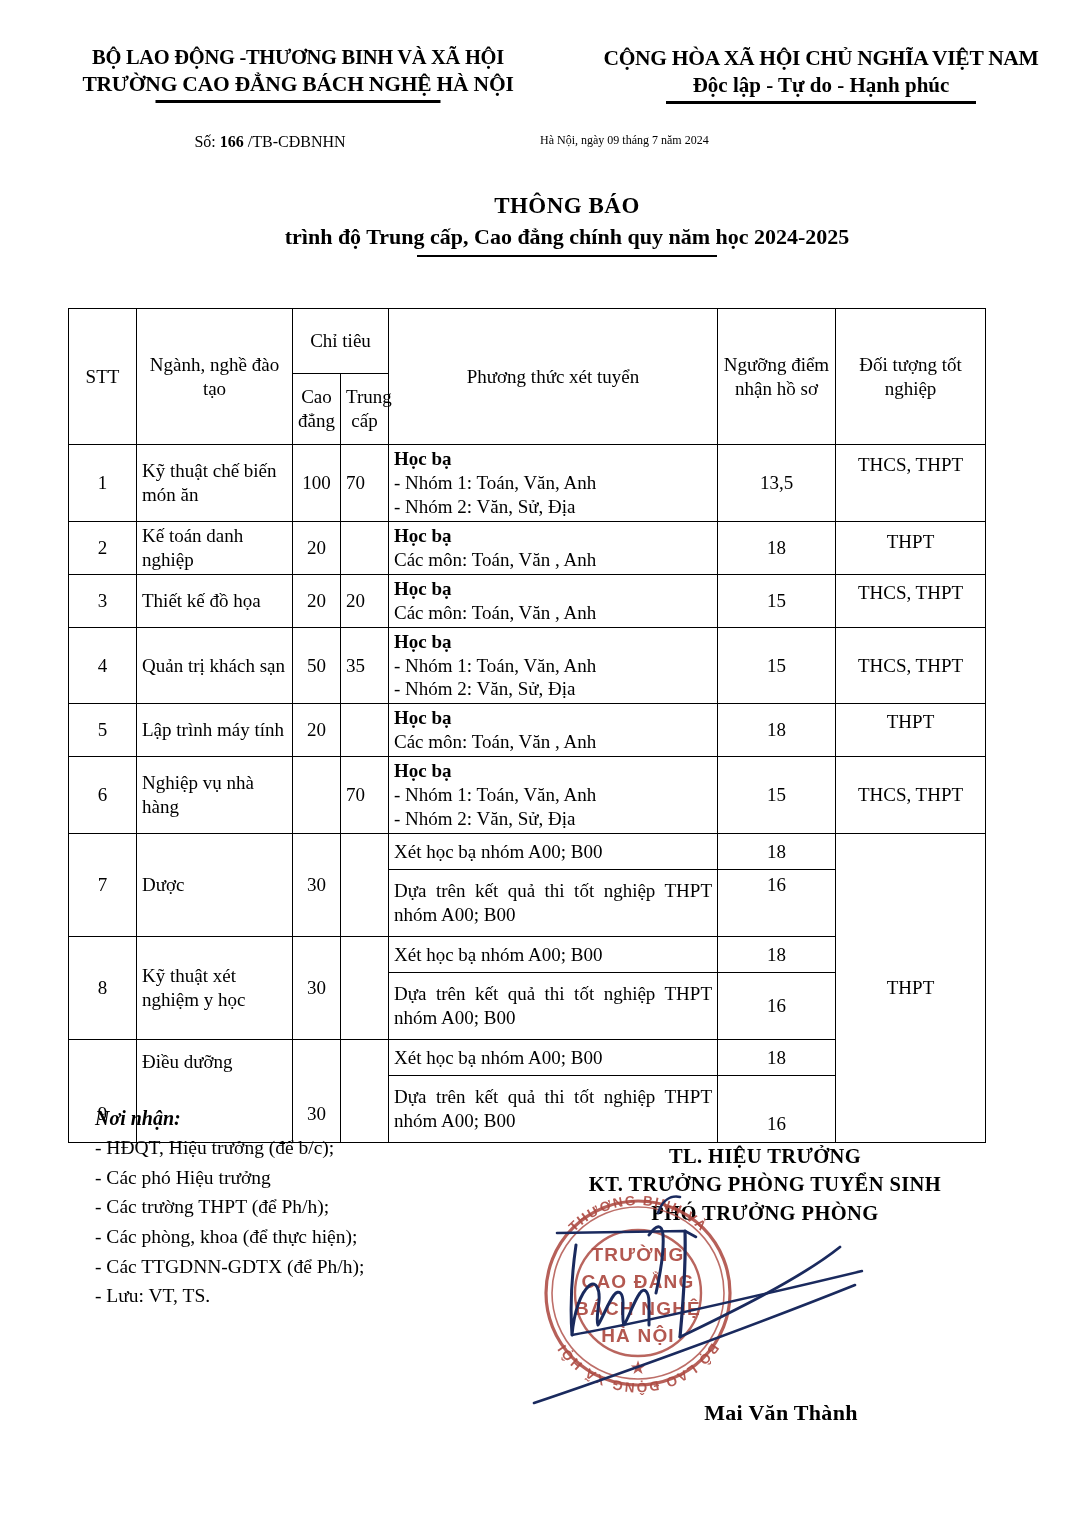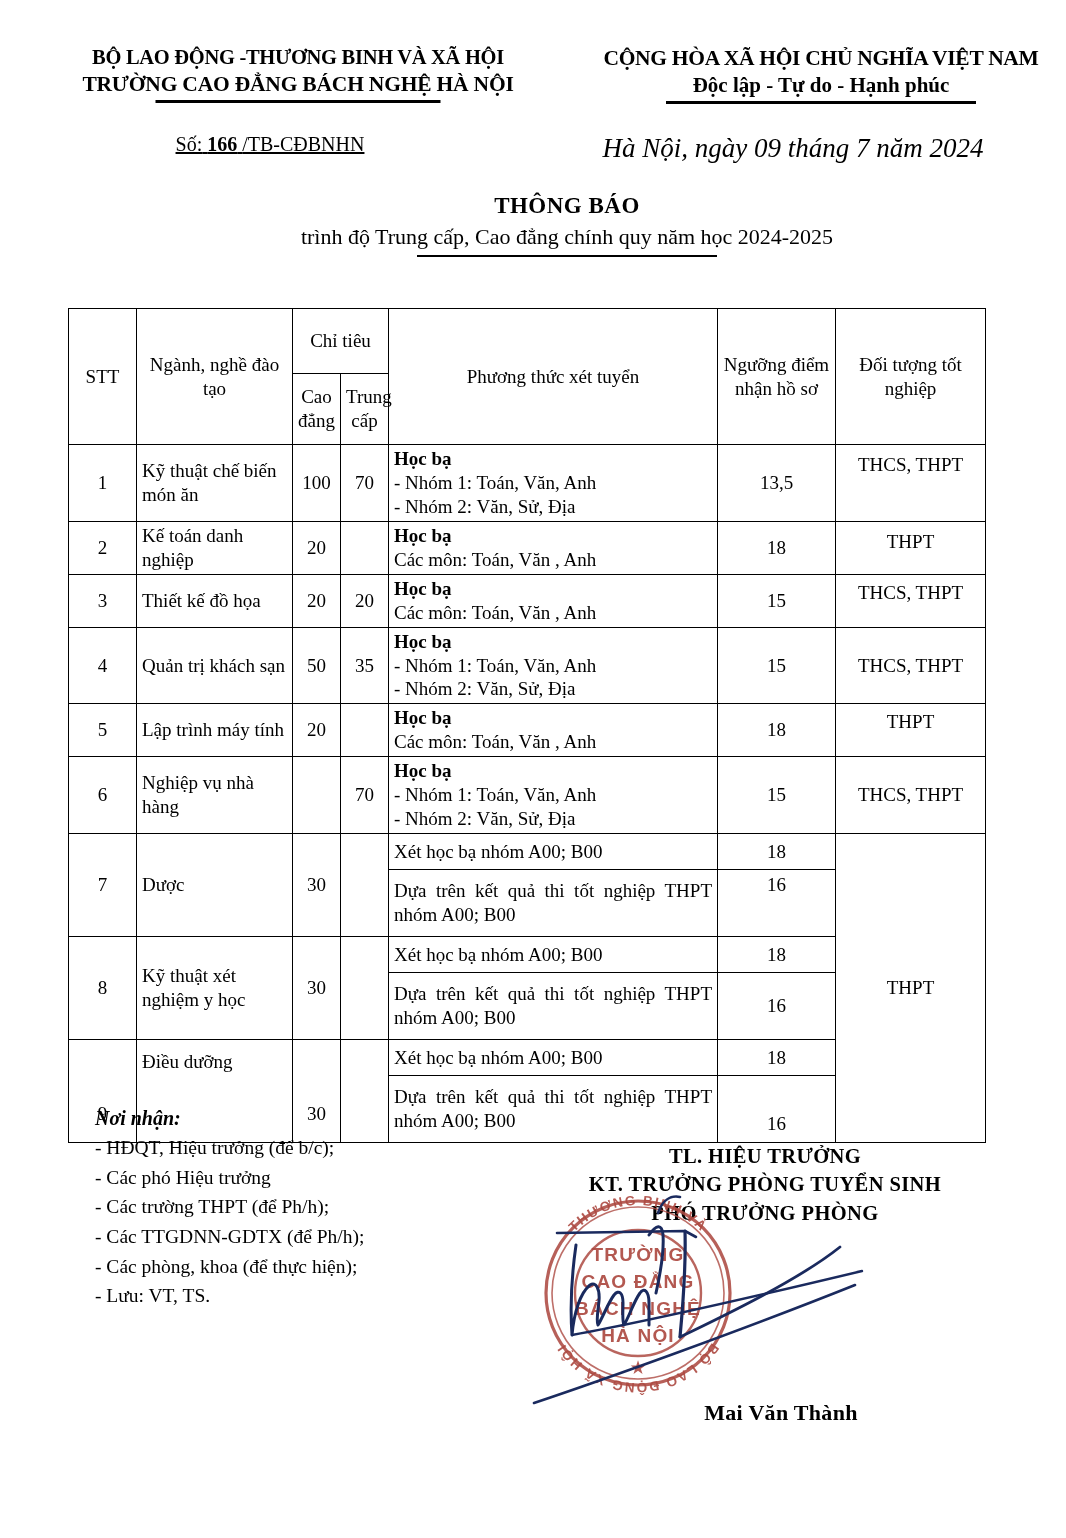--- a/index.html
+++ b/index.html
@@ -88,30 +88,27 @@
   .subhdr {
     position: absolute;
     top: 133px;
     left: 0;
     width: 1066px;
     display: flex;
   }
   .sub-left {
     width: 540px;
     text-align: center;
-    font-size: 20px;
-    white-space: nowrap;
-    text-decoration: underline;
+    font-size: 16px;
+    white-space: nowrap;
   }
   .sub-left b { font-weight: bold; }
   .sub-right {
     width: 506px;
-    text-align: center;
-    font-size: 27px;
-    font-style: italic;
+    font-size: 12px;
     white-space: nowrap;
   }
 
   
   .title-block {
     position: absolute;
     top: 190px;
     left: 0;
     width: 1066px;
     text-align: center;
@@ -124,21 +121,21 @@
     line-height: 1.35;
   }
   .t-sub1 {
     font-size: 22px;
     font-weight: bold;
     line-height: 1.42;
     white-space: nowrap;
   }
   .t-sub2 {
     font-size: 22px;
-    font-weight: normal;
+    font-weight: bold;
     line-height: 1.42;
     white-space: nowrap;
     display: inline-block;
     position: relative;
   }
   .t-sub2::after {
     content: "";
     position: absolute;
     left: 50%;
     transform: translateX(-50%);
@@ -170,21 +167,21 @@
   }
   th.hd {
     text-align: center;
     font-weight: bold;
     font-size: 19.5px;
     line-height: 1.22;
   }
   .c-stt  { width: 57px;  text-align: center; }
   .c-name { width: 145px; }
   .c-cd   { width: 68px;  text-align: center; }
-  .c-tc   { width: 84px;  text-align: center; }
+  .c-tc   { width: 84px;  }
   .c-pt   { width: 318px; }
   .c-ng   { width: 107px; text-align: center; }
   .c-dt   { width: 139px; text-align: center; }
 
   .mline-b { font-weight: bold; display: block; }
   .mline   { display: block; }
   .pt-cell { padding-left: 8px; }
   .name-cell { padding-left: 9px; margin-top: 16px; }
   .justify2 { text-align: justify; }
 
@@ -412,22 +409,22 @@
   </table>
 </div>
 
 <div class="footer">
 
   <div class="recv">
     <div class="recv-title">Nơi nhận:</div>
     <div class="recv-item">- HĐQT, Hiệu trưởng (để b/c);</div>
     <div class="recv-item">- Các phó Hiệu trưởng</div>
     <div class="recv-item">- Các trường THPT (để Ph/h);</div>
+    <div class="recv-item">- Các phòng, khoa (để thực hiện);</div>
     <div class="recv-item">- Các TTGDNN-GDTX (để Ph/h);</div>
-    <div class="recv-item">- Các phòng, khoa (để thực hiện);</div>
     <div class="recv-item">- Lưu: VT, TS.</div>
   </div>
 
   <div class="sign">
     <div class="sign-line">TL. HIỆU TRƯỞNG</div>
     <div class="sign-line">KT. TRƯỞNG PHÒNG TUYỂN SINH</div>
     <div class="sign-line">PHÓ TRƯỞNG PHÒNG</div>
   </div>
 
   <div class="stamp-area">

